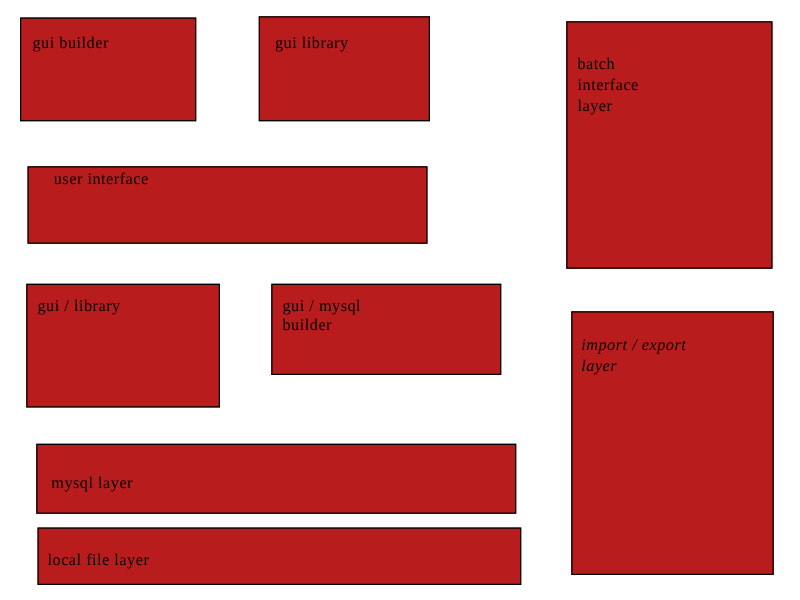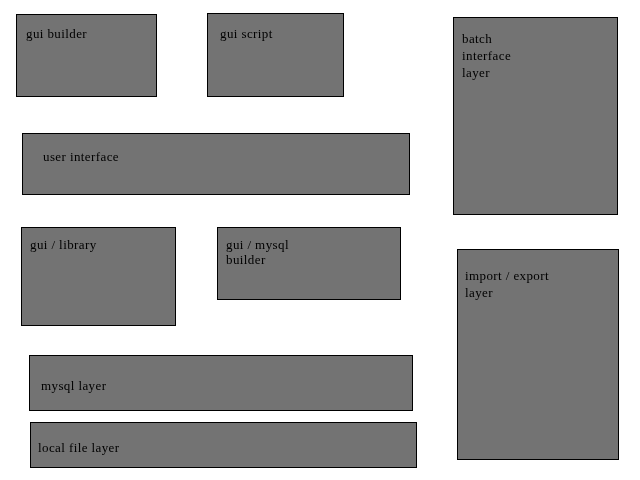--- a/index.html
+++ b/index.html
@@ -13,51 +13,51 @@
     height: 480px;
     background: #ffffff;
     overflow: hidden;
     font-family: "Liberation Serif", "DejaVu Serif", serif;
     color: #000000;
   }
   .box {
     position: absolute;
     box-sizing: border-box;
     border: 1px solid #000000;
-    background: #737373;
+    background: #b91c1c;
     font-size: 13px;
     line-height: 16px;
     letter-spacing: 0.4px;
   }
   .line { white-space: pre; }
 
   
   #b-gui-builder   { left: 16px;  top: 14px;  width: 141px; height: 83px;  padding: 11px 0 0 9px;  }
   #b-gui-library   { left: 207px; top: 13px;  width: 137px; height: 84px;  padding: 12px 0 0 12px; }
-  #b-batch         { left: 453px; top: 17px;  width: 165px; height: 198px; padding: 12px 0 0 8px;  line-height: 17px; }
-  #b-user-iface    { left: 22px;  top: 133px; width: 388px; height: 62px;  padding: 15px 0 0 20px; }
+  #b-batch         { left: 453px; top: 17px;  width: 165px; height: 198px; padding: 24px 0 0 8px;  line-height: 17px; }
+  #b-user-iface    { left: 22px;  top: 133px; width: 320px; height: 62px;  padding: 1px 0 0 20px; }
   #b-gui-script    { left: 21px;  top: 227px; width: 155px; height: 99px;  padding: 9px 0 0 4px;   }
   #b-gui-script .line-0 { margin-left: 4px; }
   #b-gui-script .line-1 { margin-top: 6px;  }
   #b-gui-mysql     { left: 217px; top: 227px; width: 184px; height: 73px;  padding: 9px 0 0 8px;   line-height: 15px; }
-  #b-import-export { left: 457px; top: 249px; width: 162px; height: 211px; padding: 17px 10px 0 7px;  line-height: 17px; }
+  #b-import-export { left: 457px; top: 249px; width: 162px; height: 211px; padding: 17px 10px 0 7px;  line-height: 17px; font-style: italic; }
   #b-mysql-layer   { left: 29px;  top: 355px; width: 384px; height: 56px;  padding: 22px 0 0 11px; }
   #b-local-file    { left: 30px;  top: 422px; width: 387px; height: 46px;  padding: 17px 0 4px 7px;  }
 </style>
 </head>
 <body>
 
 <div id="canvas">
 
   <div class="box" id="b-gui-builder">
     <div class="line line-0">gui builder</div>
   </div>
 
   <div class="box" id="b-gui-library">
-    <div class="line line-0">gui script</div>
+    <div class="line line-0">gui library</div>
   </div>
 
   <div class="box" id="b-batch">
     <div class="line line-0">batch</div>
     <div class="line line-1">interface</div>
     <div class="line line-2">layer</div>
   </div>
 
   <div class="box" id="b-user-iface">
     <div class="line line-0">user interface</div>

